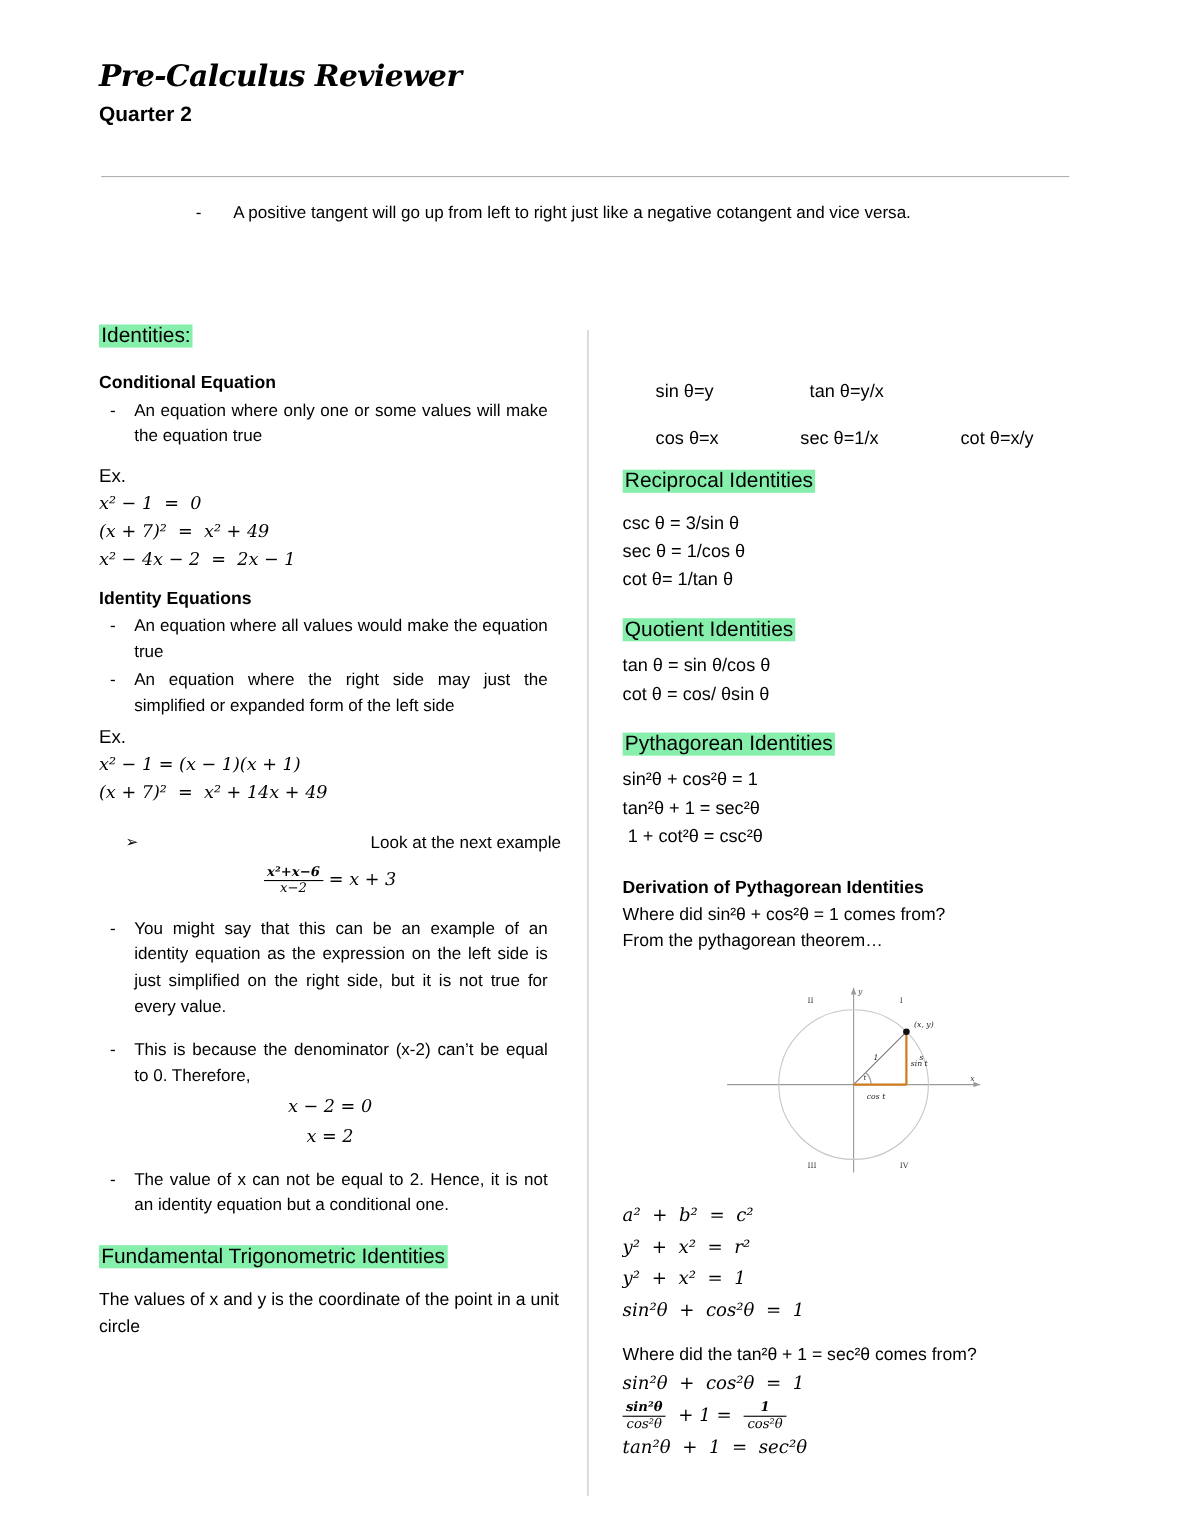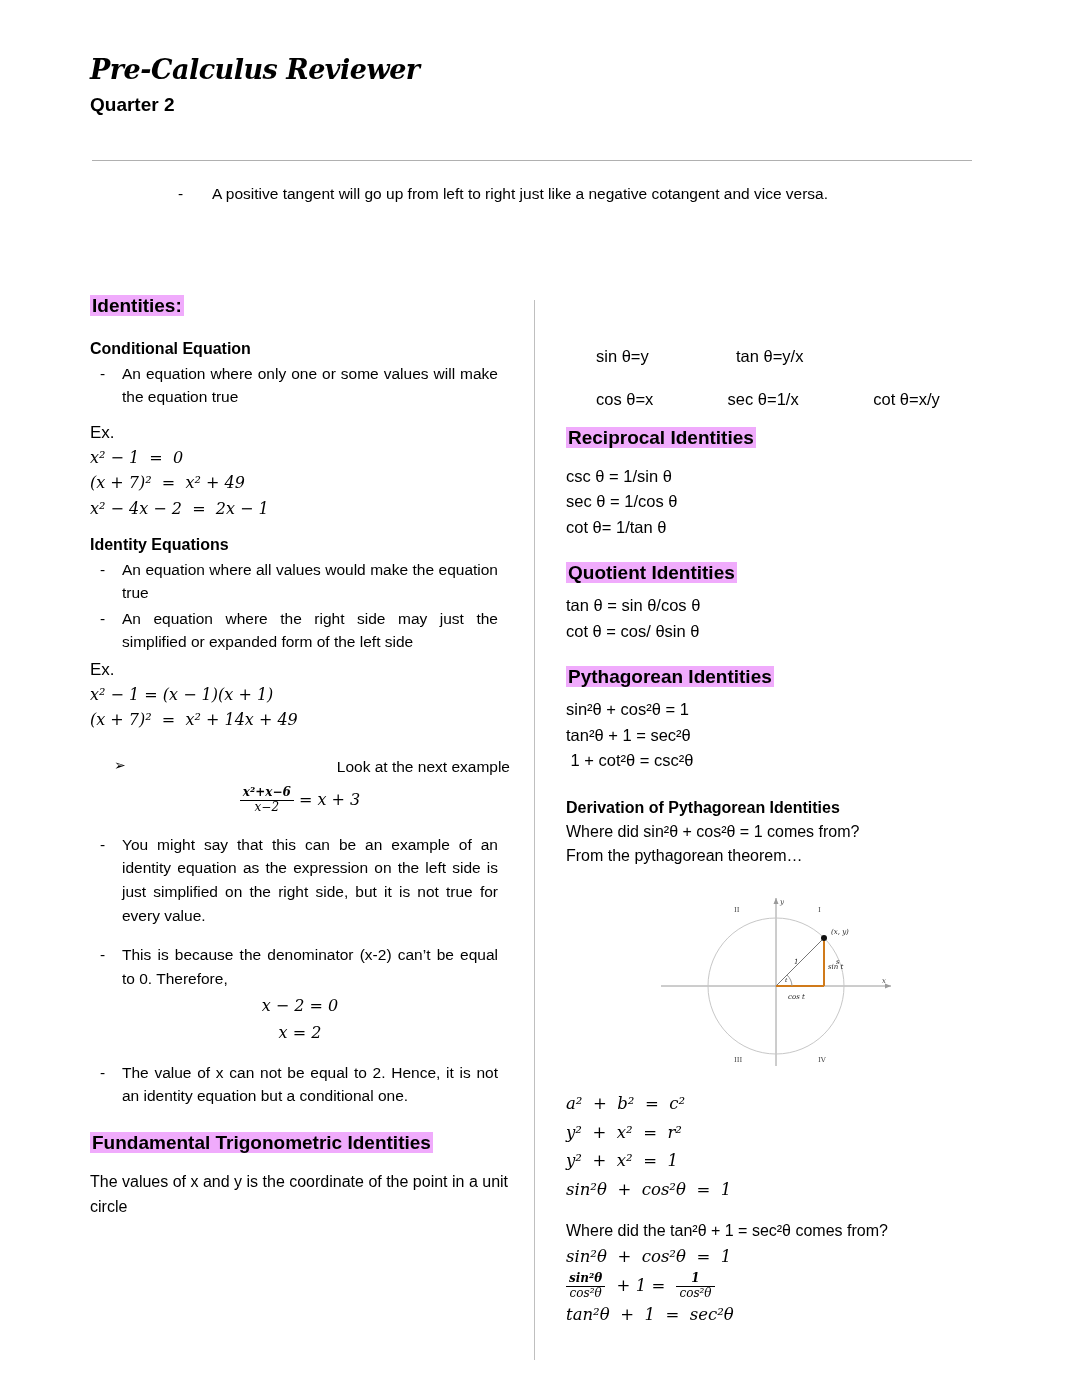--- a/index.html
+++ b/index.html
@@ -84,22 +84,22 @@
     top: 0;
     width: 420px;
   }
   .col-right {
     position: absolute;
     left: 566px;
     top: 0;
     width: 420px;
   }
   .hl {
-    background: #f0abfc;
-    font-weight: bold;
+    background: #86efac;
+    font-weight: normal;
     display: inline;
     padding: 0 2px;
   }
   h2.section {
     font-size: 19px;
     margin: 0 0 22px 0;
     line-height: 1.2;
   }
   h3.sub {
     font-size: 16px;
@@ -318,21 +318,21 @@
         </div>
         <div class="row">
           <div class="c1">cos θ=x</div>
           <div class="c2">sec θ=1/x</div>
           <div class="c3">cot θ=x/y</div>
         </div>
       </div>
 
       <h2 class="section" style="margin:6px 0 14px 0"><span class="hl">Reciprocal Identities</span></h2>
       <div class="idlines">
-        <div>csc θ = 1/sin θ</div>
+        <div>csc θ = 3/sin θ</div>
         <div>sec θ = 1/cos θ</div>
         <div>cot θ= 1/tan θ</div>
       </div>
 
       <div class="spacer-m"></div>
       <h2 class="section" style="margin:0 0 8px 0"><span class="hl">Quotient Identities</span></h2>
       <div class="idlines" style="margin-top:0">
         <div>tan θ = sin θ/cos θ</div>
         <div>cot θ = cos/ θsin θ</div>
       </div>

